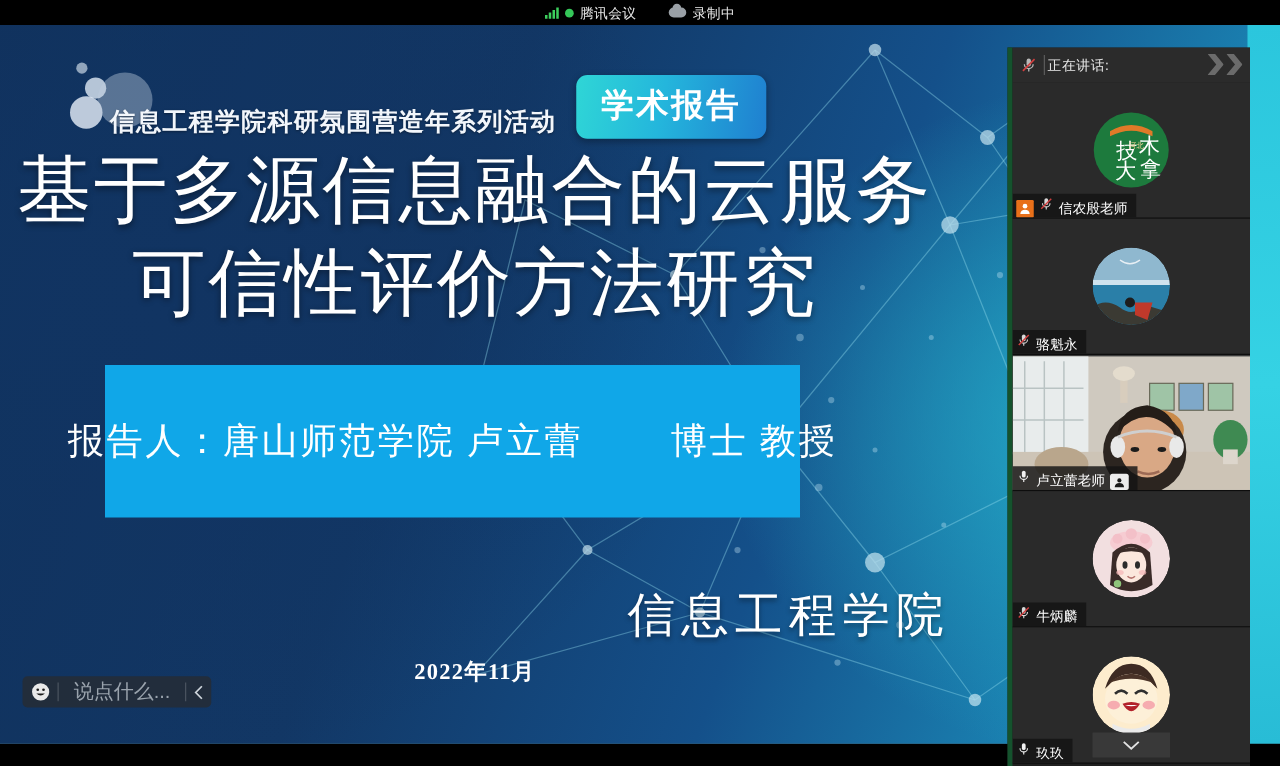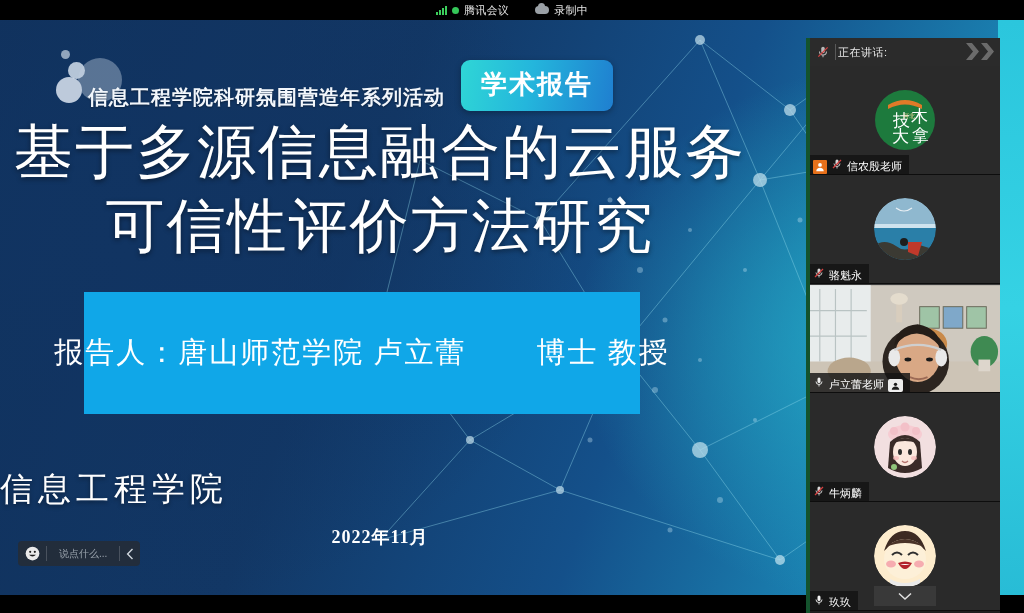--- a/index.html
+++ b/index.html
@@ -57,34 +57,34 @@
            font-family:"Liberation Serif","DejaVu Serif",serif;
            text-shadow:0 2px 5px rgba(0,0,0,.45); }
 
   .speakerbox { position:absolute; left:84px; top:272px; width:556px; height:122px;
                 background:#10a7e8; display:flex; flex-direction:row;
                 align-items:center; justify-content:center; gap:14px; }
   .sp-line { color:#ffffff; font-size:29px; letter-spacing:2px; white-space:nowrap;
              font-family:"Liberation Serif","DejaVu Serif",serif; }
   .sp-line.second { padding-left:56px; }
 
-  .org { position:absolute; left:0; top:447px; width:760px; text-align:left; color:#fff;
-         font-size:33px; letter-spacing:5px; font-family:"Liberation Serif","DejaVu Serif",serif;
+  .org { position:absolute; left:0; top:447px; width:760px; text-align:right; color:#fff;
+         font-size:38px; letter-spacing:5px; font-family:"Liberation Serif","DejaVu Serif",serif;
          text-shadow:0 2px 4px rgba(0,0,0,.4); }
   .date { position:absolute; left:0; top:505px; width:760px; text-align:center; color:#fff;
           font-size:18px; font-weight:700; letter-spacing:1px;
           font-family:"Liberation Serif","DejaVu Serif",serif; }
 
   
   .chatbar { position:absolute; left:18px; top:541px; height:25px; display:flex; align-items:stretch;
              background:rgba(36,44,56,.92); border-radius:4px; overflow:hidden; z-index:35; }
   .chat-emoji { width:28px; display:flex; align-items:center; justify-content:center;
                 color:#e6e6e6; font-size:13px; }
   .chat-sep { width:1px; background:rgba(255,255,255,.18); margin:5px 0; }
-  .chat-ph { display:flex; align-items:center; padding:0 12px; color:#9aa3ad; font-size:10px;
+  .chat-ph { display:flex; align-items:center; padding:0 12px; color:#9aa3ad; font-size:16px;
              white-space:nowrap; }
   .chat-collapse { width:20px; display:flex; align-items:center; justify-content:center;
                    color:#cfd6dd; font-size:11px; }
 
   
   .panel { position:absolute; left:806px; top:38px; width:194px; height:575px;
            background:#1f1f1f; z-index:30; overflow:hidden;
            border-left:4px solid #14532d; }
   .panel-head { height:28px; background:#2b2b2b; display:flex; align-items:center;
                 padding:0 6px; gap:8px; position:relative; }

